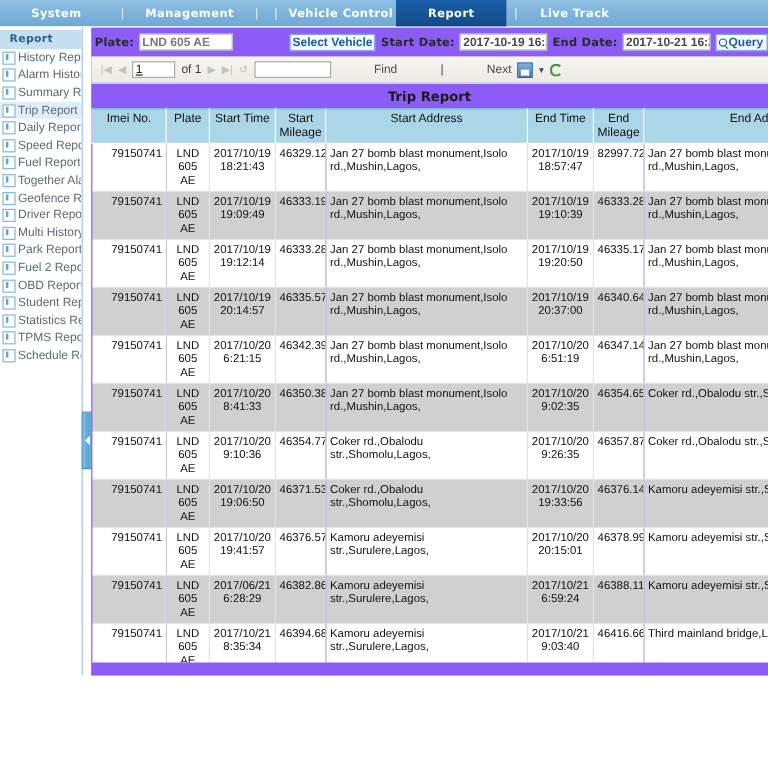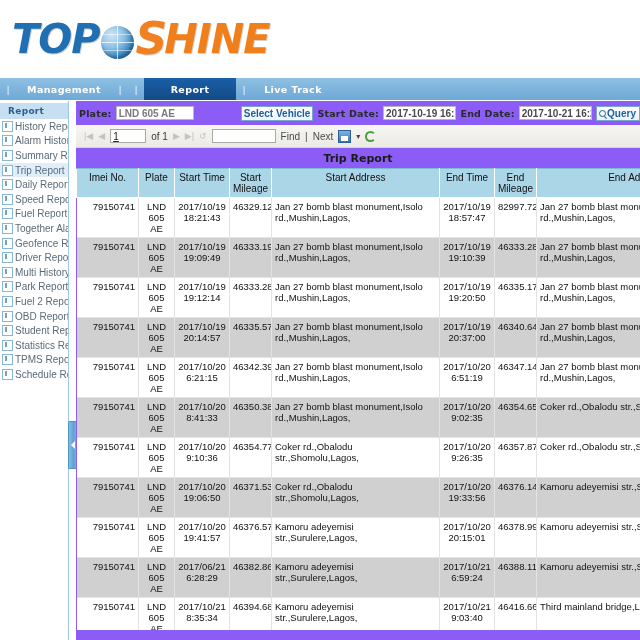--- a/index.html
+++ b/index.html
@@ -282,21 +282,21 @@
     text-decoration: underline;
     color: #222;
   }
   .pg-of { font-size: 10px; color: #3b3b3b; white-space: nowrap; }
   .pg-find-box {
     border: 1px solid #a9a9a5;
     background: #ffffff;
     width: 64px; height: 14px;
     box-sizing: border-box;
   }
-  .pg-link { color: #4a4a4a; font-size: 10px; white-space: nowrap; }
+  .pg-link { color: #4a4a4a; font-size: 10px; white-space: nowrap; margin-left: 31px; }
   .pg-icon-export {
     width: 11px; height: 11px;
     background: linear-gradient(to bottom,#7fb2e0,#3b76b5);
     border: 1px solid #2d5f96;
     position: relative;
   }
   .pg-icon-export:after {
     content:""; position:absolute; left:2px; top:5px; width:7px; height:5px; background:#ffffff;
   }
   .pg-caret { font-size: 8px; color: #444; }
@@ -359,36 +359,34 @@
   .c-plate { text-align: center; }
   .c-time  { text-align: center; }
   .c-mile  { text-align: right; white-space: nowrap; }
   .c-addr  { text-align: left; }
 </style>
 </head>
 <body>
 
 <div id="app">
 
-  <div class="logo-bar">
-    <div class="logo">
-      <span class="logo-top">TOP</span>
-      <span class="logo-globe"></span>
-      <span class="logo-s">S</span>
-      <span class="logo-hine">HINE</span>
-    </div>
-  </div>
 
   <div class="navbar">
+    <div class="nav-item" style="width:86px">
+        <span>System</span>
+      </div>
     <div class="nav-sep">|</div>
     <div class="nav-item" style="width:88px">
         <span>Management</span>
       </div>
     <div class="nav-sep">|</div>
     <div class="nav-sep">|</div>
+    <div class="nav-item" style="width:84px">
+        <span>Vehicle Control</span>
+      </div>
     <div class="nav-item active" style="width:84px">
         <span>Report</span>
       </div>
     <div class="nav-sep">|</div>
     <div class="nav-item" style="width:74px">
         <span>Live Track</span>
       </div>
   </div>
 
   <div class="content">

